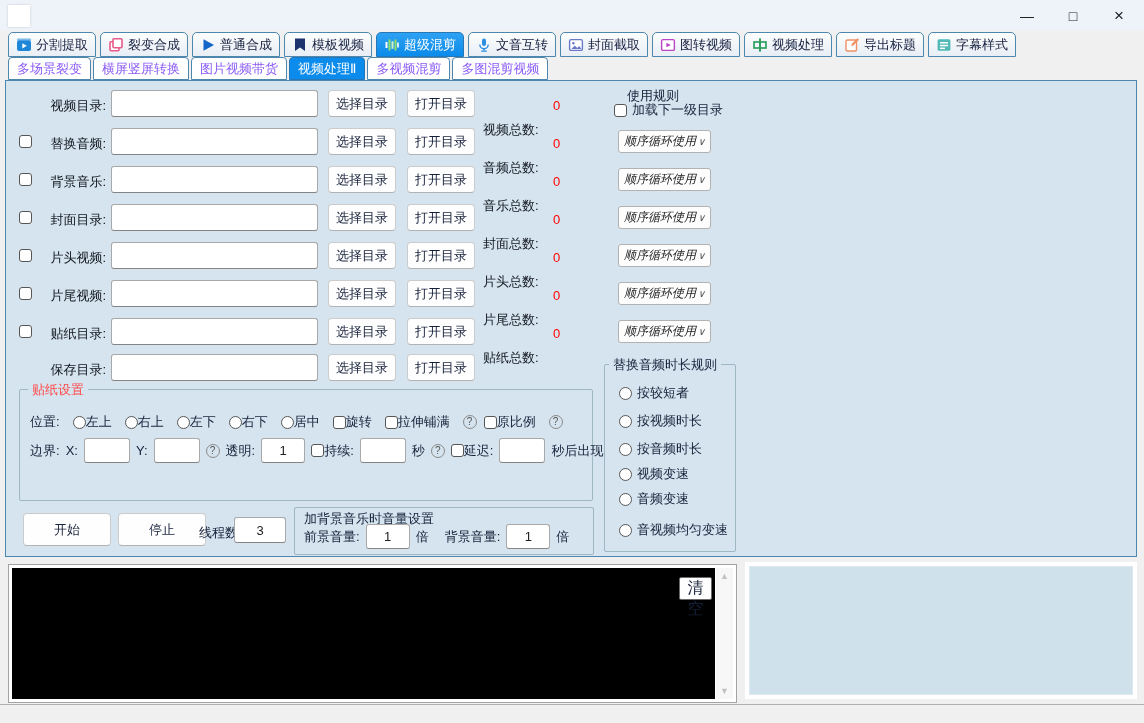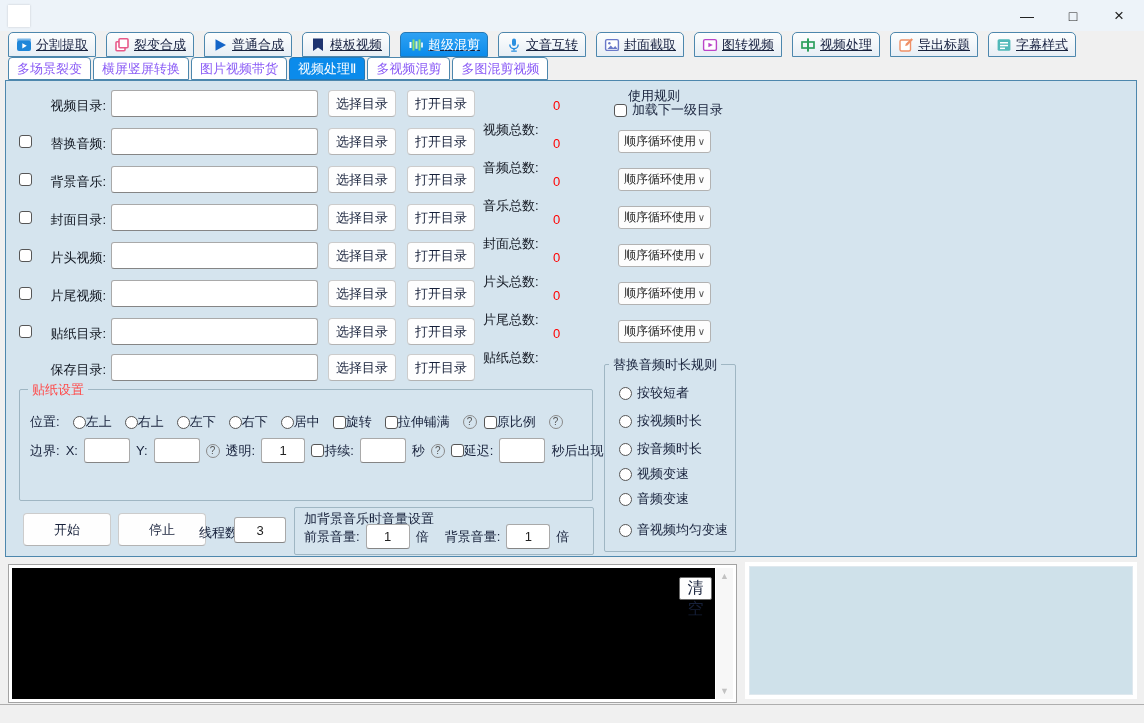--- a/index.html
+++ b/index.html
@@ -7,55 +7,55 @@
   body {
     position:relative; background:#f0f0f0; overflow:hidden;
     font-family:"Liberation Sans", sans-serif; font-size:13px; color:#16203a;
   }
   
   .titlebar { position:absolute; top:0; left:0; width:100%; height:31px; background:#edf3f9; }
   .app-icon { position:absolute; left:8px; top:5px; width:22px; height:22px; background:#fff; box-shadow:0 0 2px rgba(0,0,0,.18); }
   .win-controls { position:absolute; right:2px; top:0; height:31px; display:flex; }
   .win-btn { width:46px; height:31px; display:flex; align-items:center; justify-content:center; font-size:14px; color:#222; cursor:default; }
   
-  .tabbar1 { position:absolute; top:32px; left:8px; display:flex; gap:10px;text-decoration:underline; }
+  .tabbar1 { position:absolute; top:32px; left:8px; display:flex; gap:4px; }
   .tab1 { height:25px; display:flex; align-items:center; gap:4px; padding:0 7px;
           border:1px solid #4d87ad; border-radius:5px 5px 0 0;
           background:linear-gradient(#fdfefe,#e7eef5); font-size:13px; color:#141e3e; white-space:nowrap; }
   .tab1.active { background:linear-gradient(#2ea1f3,#0b8beb); color:#fff; border-color:#2578b5; }
   .tab-icon { width:16px; height:16px; display:block; }
   .tabbar2 { position:absolute; top:57px; left:8px; display:flex; gap:2px; }
   .tab2 { height:23px; padding:0 8px; border:1px solid #4d87ad; border-radius:4px 4px 0 0;
           background:#fff; font-size:13px; color:#8b5cf6; display:flex; align-items:center; white-space:nowrap; }
   .tab2.active { background:#0b8beb; color:#fff; border-color:#2578b5; }
   
   .panel { position:absolute; top:80px; left:5px; width:1132px; height:477px;
            background:#d5e4ee; border:1px solid #4d87ad; }
   .dir-row { position:absolute; left:0; width:100%; height:28px; }
   .dr-cb { position:absolute; left:13px; top:7px; }
   .dr-label { position:absolute; left:18px; top:7px; width:82px; text-align:right; color:#10151f; }
   .dr-input { position:absolute; left:105px; top:0; width:207px; height:27px; }
   .dr-btn1 { position:absolute; left:322px; top:0; width:68px; height:27px; }
   .dr-btn2 { position:absolute; left:401px; top:0; width:68px; height:27px; }
   .dr-count { position:absolute; left:477px; top:7px; color:#10151f;margin-top:24px; }
   .dr-countval { position:absolute; left:547px; top:8px; color:#ff0000; }
-  .dr-dd { position:absolute; left:612px; top:2px; }
+  .dr-dd { position:absolute; left:612px; top:2px;font-style:italic; }
   .tin { border:1px solid #a9a9a9; border-bottom-color:#858585; border-radius:3px; background:#fff;
          font-family:"Liberation Sans",sans-serif; font-size:13px; color:#222; padding:0 5px; }
   .btn { background:#fefefe; border:1px solid #cccccc; border-bottom-color:#b3b3b3; border-radius:4px;
          font-family:"Liberation Sans",sans-serif; font-size:13px; color:#16203a; cursor:default; }
   .cb { width:13px; height:13px; border:1px solid #565656; border-radius:3px; background:#fff; display:inline-block; flex:none; }
   .rb { width:13px; height:13px; border:1px solid #565656; border-radius:50%; background:#fff; display:inline-block; flex:none; }
   .help { width:14px; height:14px; border:1px solid #8a8a8a; border-radius:50%; color:#555; font-size:10px;
           line-height:12px; text-align:center; display:inline-block; flex:none; background:#fff0; }
   .dropdown { display:flex; align-items:center; justify-content:space-between; padding:0 5px;
               width:93px; height:23px; background:#fdfdfd; border:1px solid #b2b2b2; border-radius:3px;
               font-size:12px; color:#222; }
   .chev { color:#555; font-size:10px; }
-  .usage-title { position:absolute; left:564px; top:6px; width:110px; text-align:right; }
+  .usage-title { position:absolute; left:592px; top:6px; width:110px; text-align:center; }
   .load-sub { position:absolute; left:608px; top:20px; display:flex; align-items:center; gap:5px; }
   
   .grp { position:absolute; border:1px solid #9fb6c3; border-radius:2px; }
   .legend { position:absolute; top:-9px; left:8px; background:#d5e4ee; padding:0 4px; }
   .grp-sticker { left:13px; top:308px; width:574px; height:112px; }
   .grp-sticker .legend { color:#ff4a4a; }
   .srow { position:absolute; left:10px; display:flex; align-items:center; gap:6px; white-space:nowrap; }
   .opt { display:flex; align-items:center; }
   .in-xs { width:46px; height:25px; }
   .in-op { width:44px; height:25px; text-align:center; }

